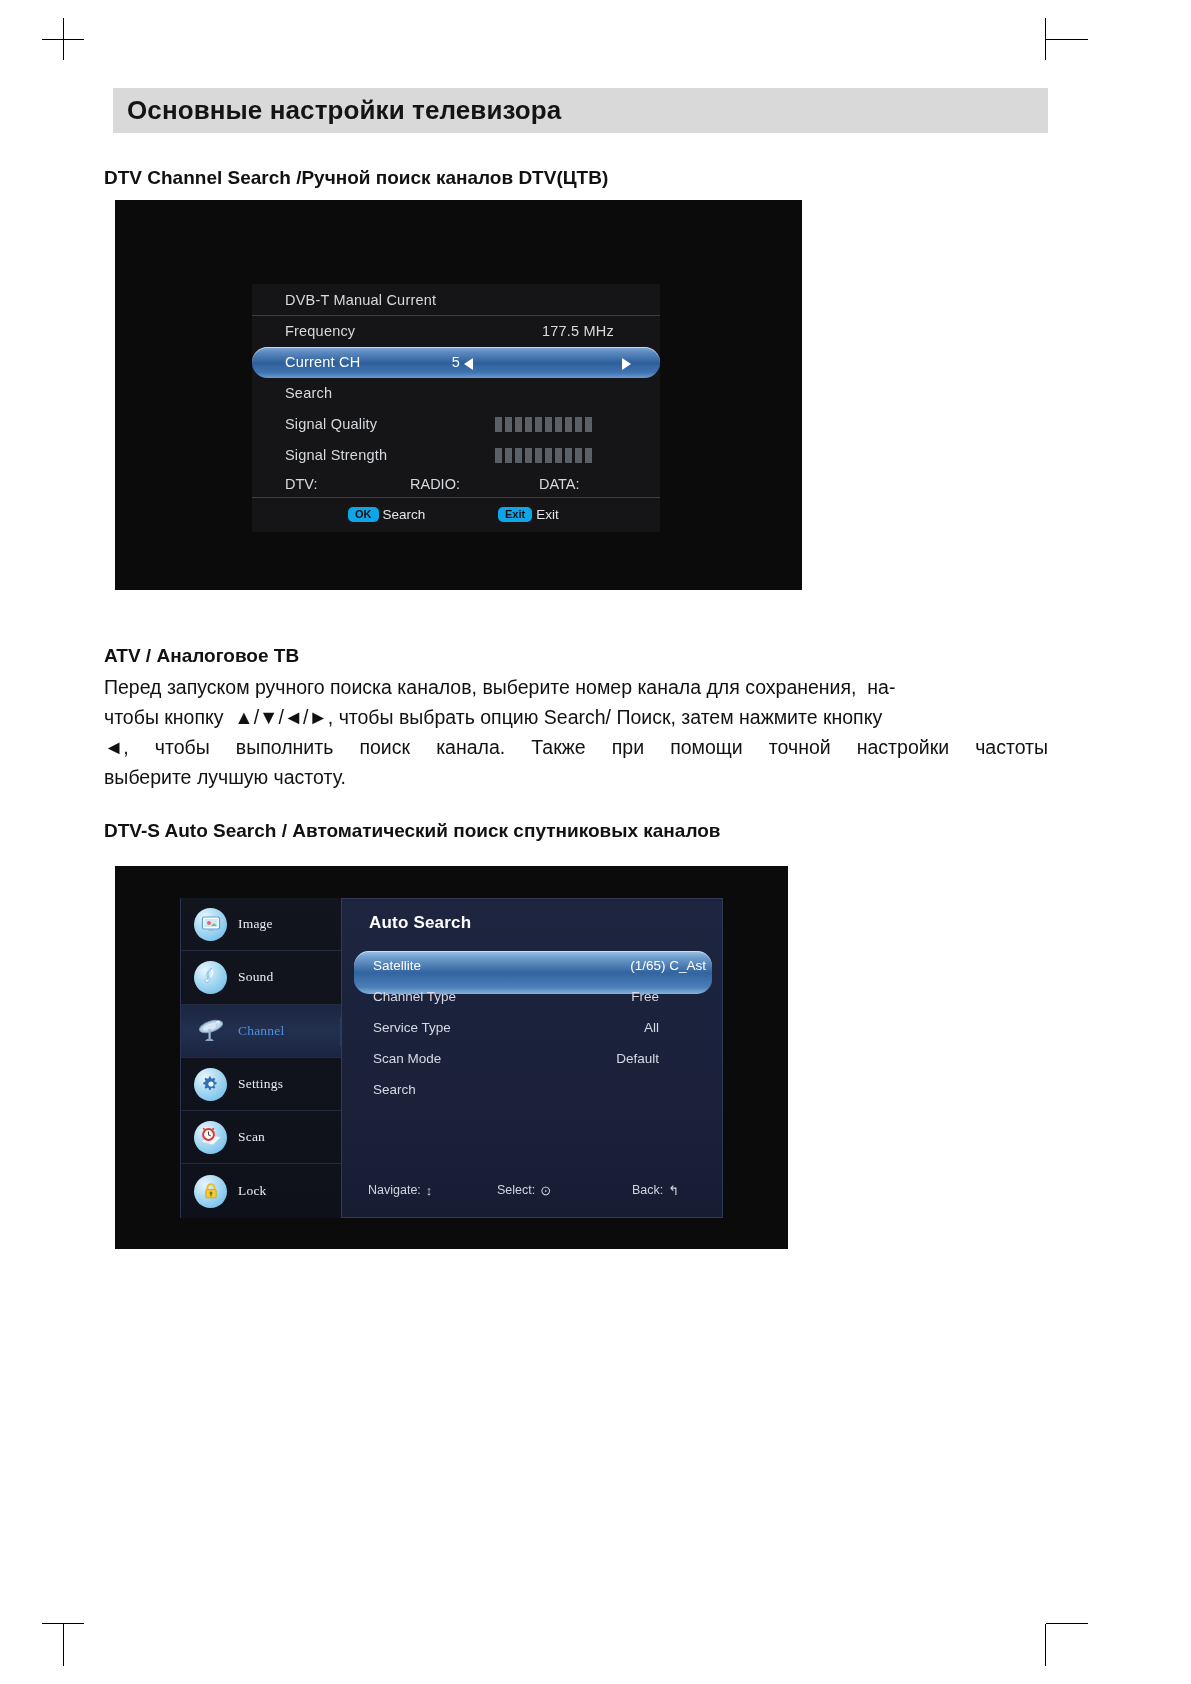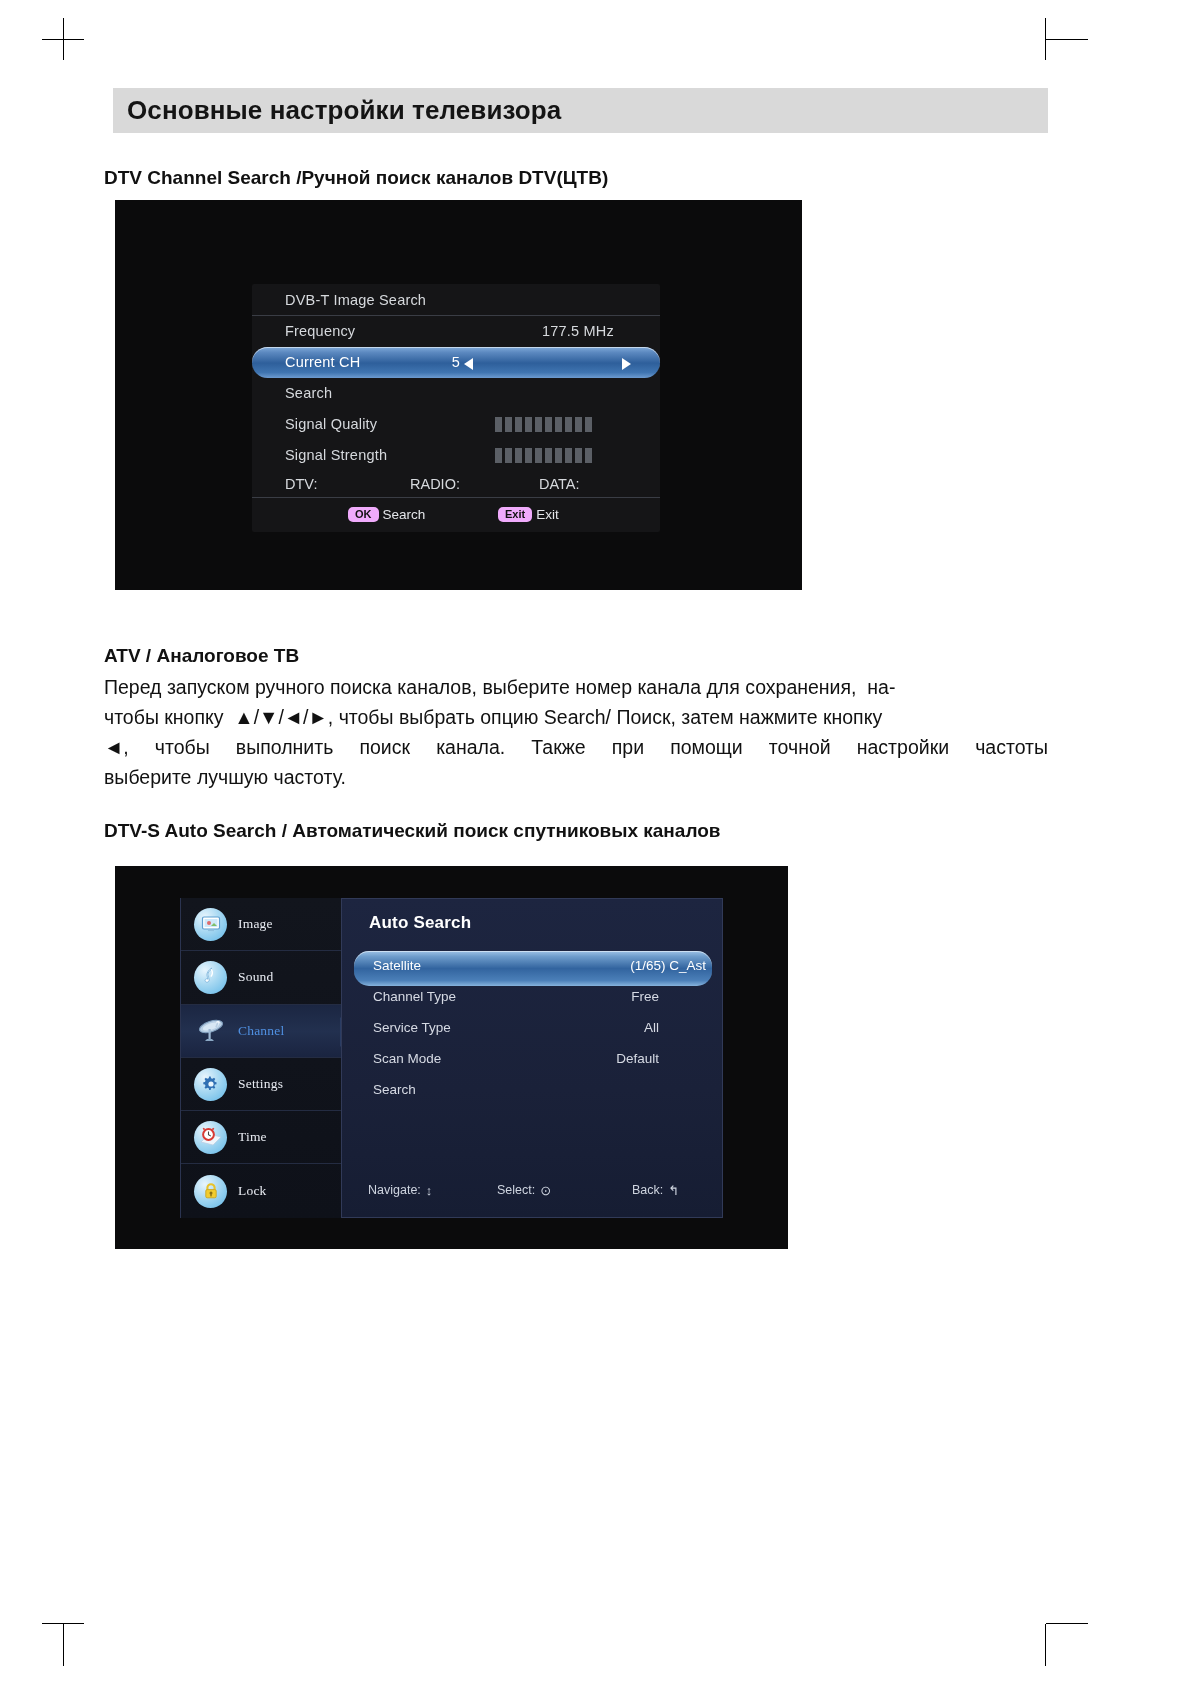--- a/index.html
+++ b/index.html
@@ -179,21 +179,21 @@
     left: 0;
     bottom: 3px;
     width: 100%;
     height: 26px;
     font-size: 13.5px;
     color: #e4e6ea;
   }
   .foot-item { position: absolute; display: flex; align-items: center; gap: 4px; }
   .keycap {
     display: inline-block;
-    background: #f0abfc;
+    background: #0ea5e9;
     color: #111;
     font-size: 11px;
     font-weight: bold;
     border-radius: 5px;
     padding: 1px 7px 2px 7px;
     line-height: 12px;
   }
 
   
   #shot2 { left: 115px; top: 866px; width: 673px; height: 383px; }
@@ -267,21 +267,21 @@
     top: 14px;
     font-size: 17px;
     font-weight: bold;
     color: #ffffff;
     letter-spacing: 0.2px;
   }
   .auto-row {
     position: absolute;
     left: 12px;
     width: 358px;
-    height: 35px;
+    height: 43px;
     font-size: 13.5px;
     color: #d6dae4;
     box-sizing: border-box;
   }
   .auto-row .lbl { position: absolute; left: 19px; line-height: 29px; }
   .auto-row .val { position: absolute; right: 53px; line-height: 29px; }
   .auto-row.sel {
     background: linear-gradient(to bottom,
                 #9dc2e6 0%, #6e9ccb 16%, #32649f 50%, #4b7fb8 84%, #86b3dd 100%);
     border-radius: 15px;
@@ -321,21 +321,21 @@
   <div class="banner-title">Основные настройки телевизора</div>
 </div>
 
 <div class="heading" style="left:104px; top:167px;">
   <span>DTV Channel Search </span><span>/Ручной поиск каналов DTV(ЦТВ)</span>
 </div>
 
 <div class="tv-shot" id="shot1">
   <div class="dvbt-panel">
 
-    <div class="dvbt-title">DVB-T Image Search</div>
+    <div class="dvbt-title">DVB-T Manual Current</div>
 
     <div class="dvbt-row" style="top:32px;">
       <span class="lbl">Frequency</span>
       <span class="val">177.5 MHz</span>
     </div>
 
     <div class="dvbt-row sel" style="top:63px;">
       <span class="lbl">Current CH</span>
       <span class="arrow-l"></span>
       <span class="val">5</span>
@@ -466,21 +466,21 @@
 
     <div class="side-item">
       <span class="side-ico">
         <svg width="24" height="22" viewBox="0 0 24 22">
           <path d="M2 16l8-8 12 3-8 8z" fill="#eef5fb" stroke="#b9cfe4" stroke-width="0.8"></path>
           <circle cx="9.5" cy="8.5" r="5.4" fill="#ffffff" stroke="#d83a34" stroke-width="2"></circle>
           <path d="M5.6 3.6l-1.4-1.4M13.4 3.6l1.4-1.4" stroke="#d83a34" stroke-width="1.6" fill="none"></path>
           <path d="M9.5 5.4v3.3l2.3 1.4" stroke="#444" stroke-width="1.1" fill="none"></path>
         </svg>
       </span>
-      <span class="side-label">Time</span>
+      <span class="side-label">Scan</span>
     </div>
 
     <div class="side-item">
       <span class="side-ico">
         <svg width="22" height="22" viewBox="0 0 22 22">
           <path d="M7.4 10V7.8a3.6 3.6 0 017.2 0V10" fill="none" stroke="#e8c22a" stroke-width="2.1"></path>
           <rect x="5.8" y="9.6" width="10.4" height="8.2" rx="1.4" fill="#f2cc2f" stroke="#c9a520" stroke-width="0.9"></rect>
           <circle cx="11" cy="13" r="1.5" fill="#8a6f12"></circle>
           <rect x="10.3" y="13.4" width="1.4" height="3" fill="#8a6f12"></rect>
         </svg>

